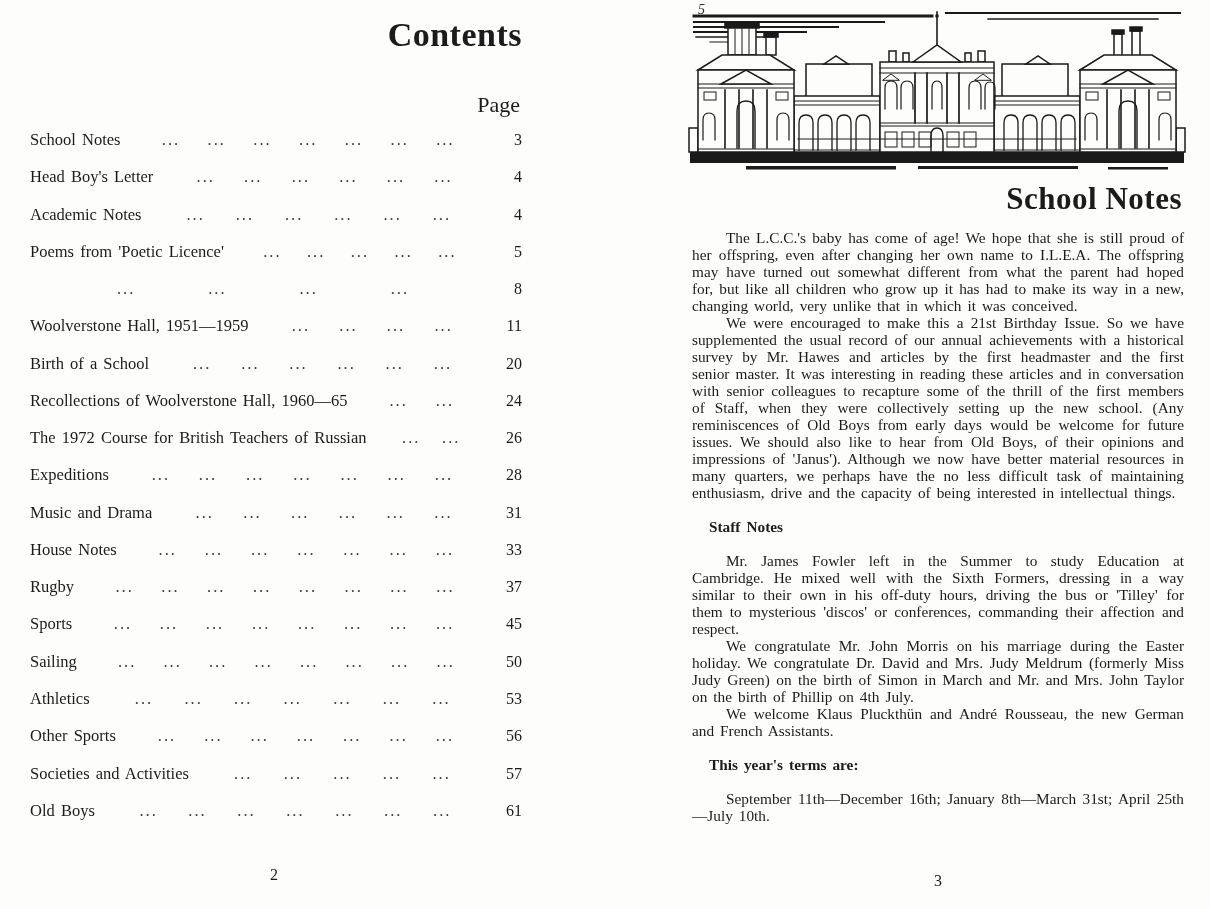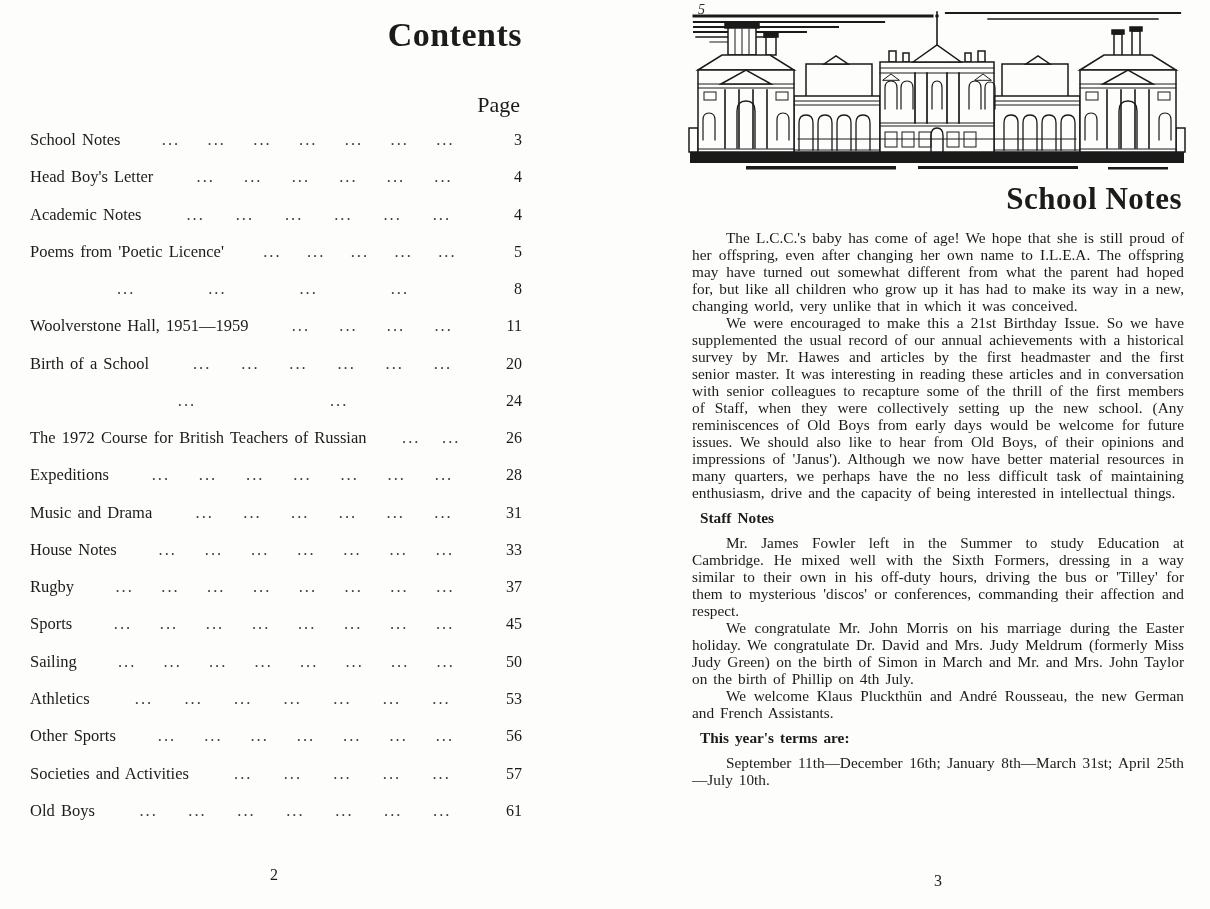--- a/index.html
+++ b/index.html
@@ -38,21 +38,21 @@
   .illustration { position:absolute; top:6px; left:-4px; width:498px; height:172px; }
   .school-notes-title {
     position:absolute; top:181px; left:0; right:2px; margin:0;
     text-align:right; font-size:31px; font-weight:bold; letter-spacing:0.5px;
   }
   .notes-body {
     position:absolute; top:229px; left:0; right:0;
     font-size:15.3px; line-height:17px; text-align:justify; word-spacing:2.2px;
   }
   .para { margin:0; text-indent:34px; }
-  .run-head { margin:8px; font-weight:bold; }
+  .run-head { margin:17px; font-weight:bold; }
 </style>
 </head>
 <body>
 
 <div class="spread">
 
   <section class="page page-left">
     <h1 class="contents-title">Contents</h1>
     <div class="page-col-label">Page</div>
     <div class="toc-list">
@@ -129,20 +129,21 @@
             <span>...</span>
             <span>...</span>
             <span>...</span>
             <span>...</span>
             <span>...</span>
             <span>...</span>
           </span>
           <span class="toc-page">20</span>
         </div>
         <div class="toc-row">
+          <span class="toc-title">Recollections of Woolverstone Hall, 1960—65</span>
           <span class="toc-dots">
             <span>...</span>
             <span>...</span>
           </span>
           <span class="toc-page">24</span>
         </div>
         <div class="toc-row">
           <span class="toc-title">The 1972 Course for British Teachers of Russian</span>
           <span class="toc-dots">
             <span>...</span>

